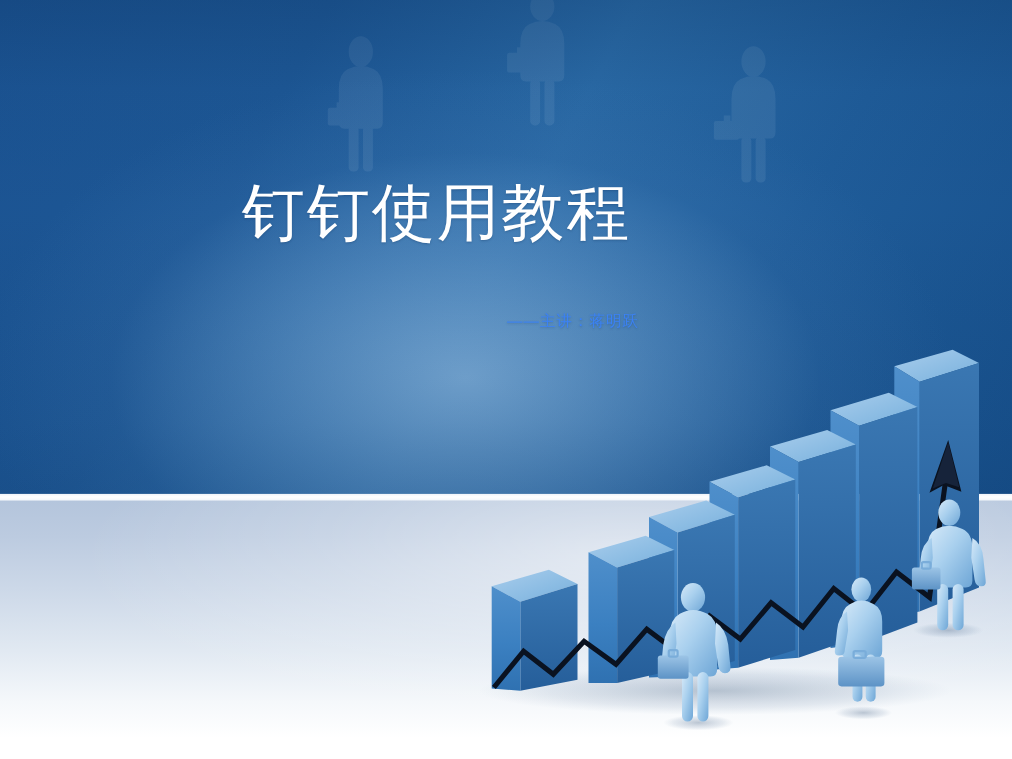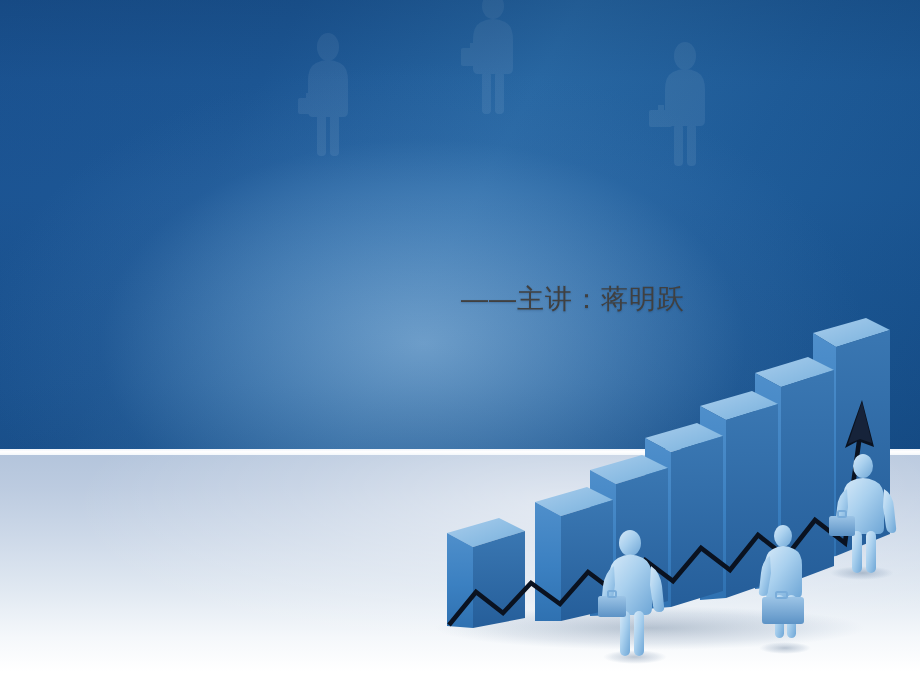--- a/index.html
+++ b/index.html
@@ -102,24 +102,24 @@
     letter-spacing: 2px;
     color: #ffffff;
     white-space: nowrap;
     font-weight: normal;
     text-shadow: 0 1px 2px rgba(10,40,80,0.28);
   }
   .subtitle {
     position: absolute;
     left: 461px;
     top: 283px;
-    font-size: 27px;
+    font-size: 14px;
     line-height: 1.2;
     letter-spacing: 1px;
-    color: #404040;
+    color: #3b82f6;
     white-space: nowrap;
     text-shadow: 0 1px 2px rgba(10,40,80,0.25);
   }
 
   
   .artwork {
     position: absolute;
     left: 0; top: 0;
     width: 920px; height: 690px;
     pointer-events: none;
@@ -169,20 +169,21 @@
       </g>
     </svg>
   </div>
 
   <div class="sky-vignette"></div>
 
   <div class="divider"></div>
   <div class="floor"></div>
   <div class="floor-sheen"></div>
 
+  <div class="title">钉钉使用教程</div>
   <div class="subtitle">——主讲：蒋明跃</div>
 
   <div class="artwork">
     <svg width="920" height="690" viewBox="0 0 920 690">
       <defs>
         <linearGradient id="gFront" x1="0" y1="0" x2="0" y2="1">
           <stop offset="0%" stop-color="#4f8fcb"></stop>
           <stop offset="55%" stop-color="#3b80c1"></stop>
           <stop offset="100%" stop-color="#2f71b1"></stop>
         </linearGradient>

